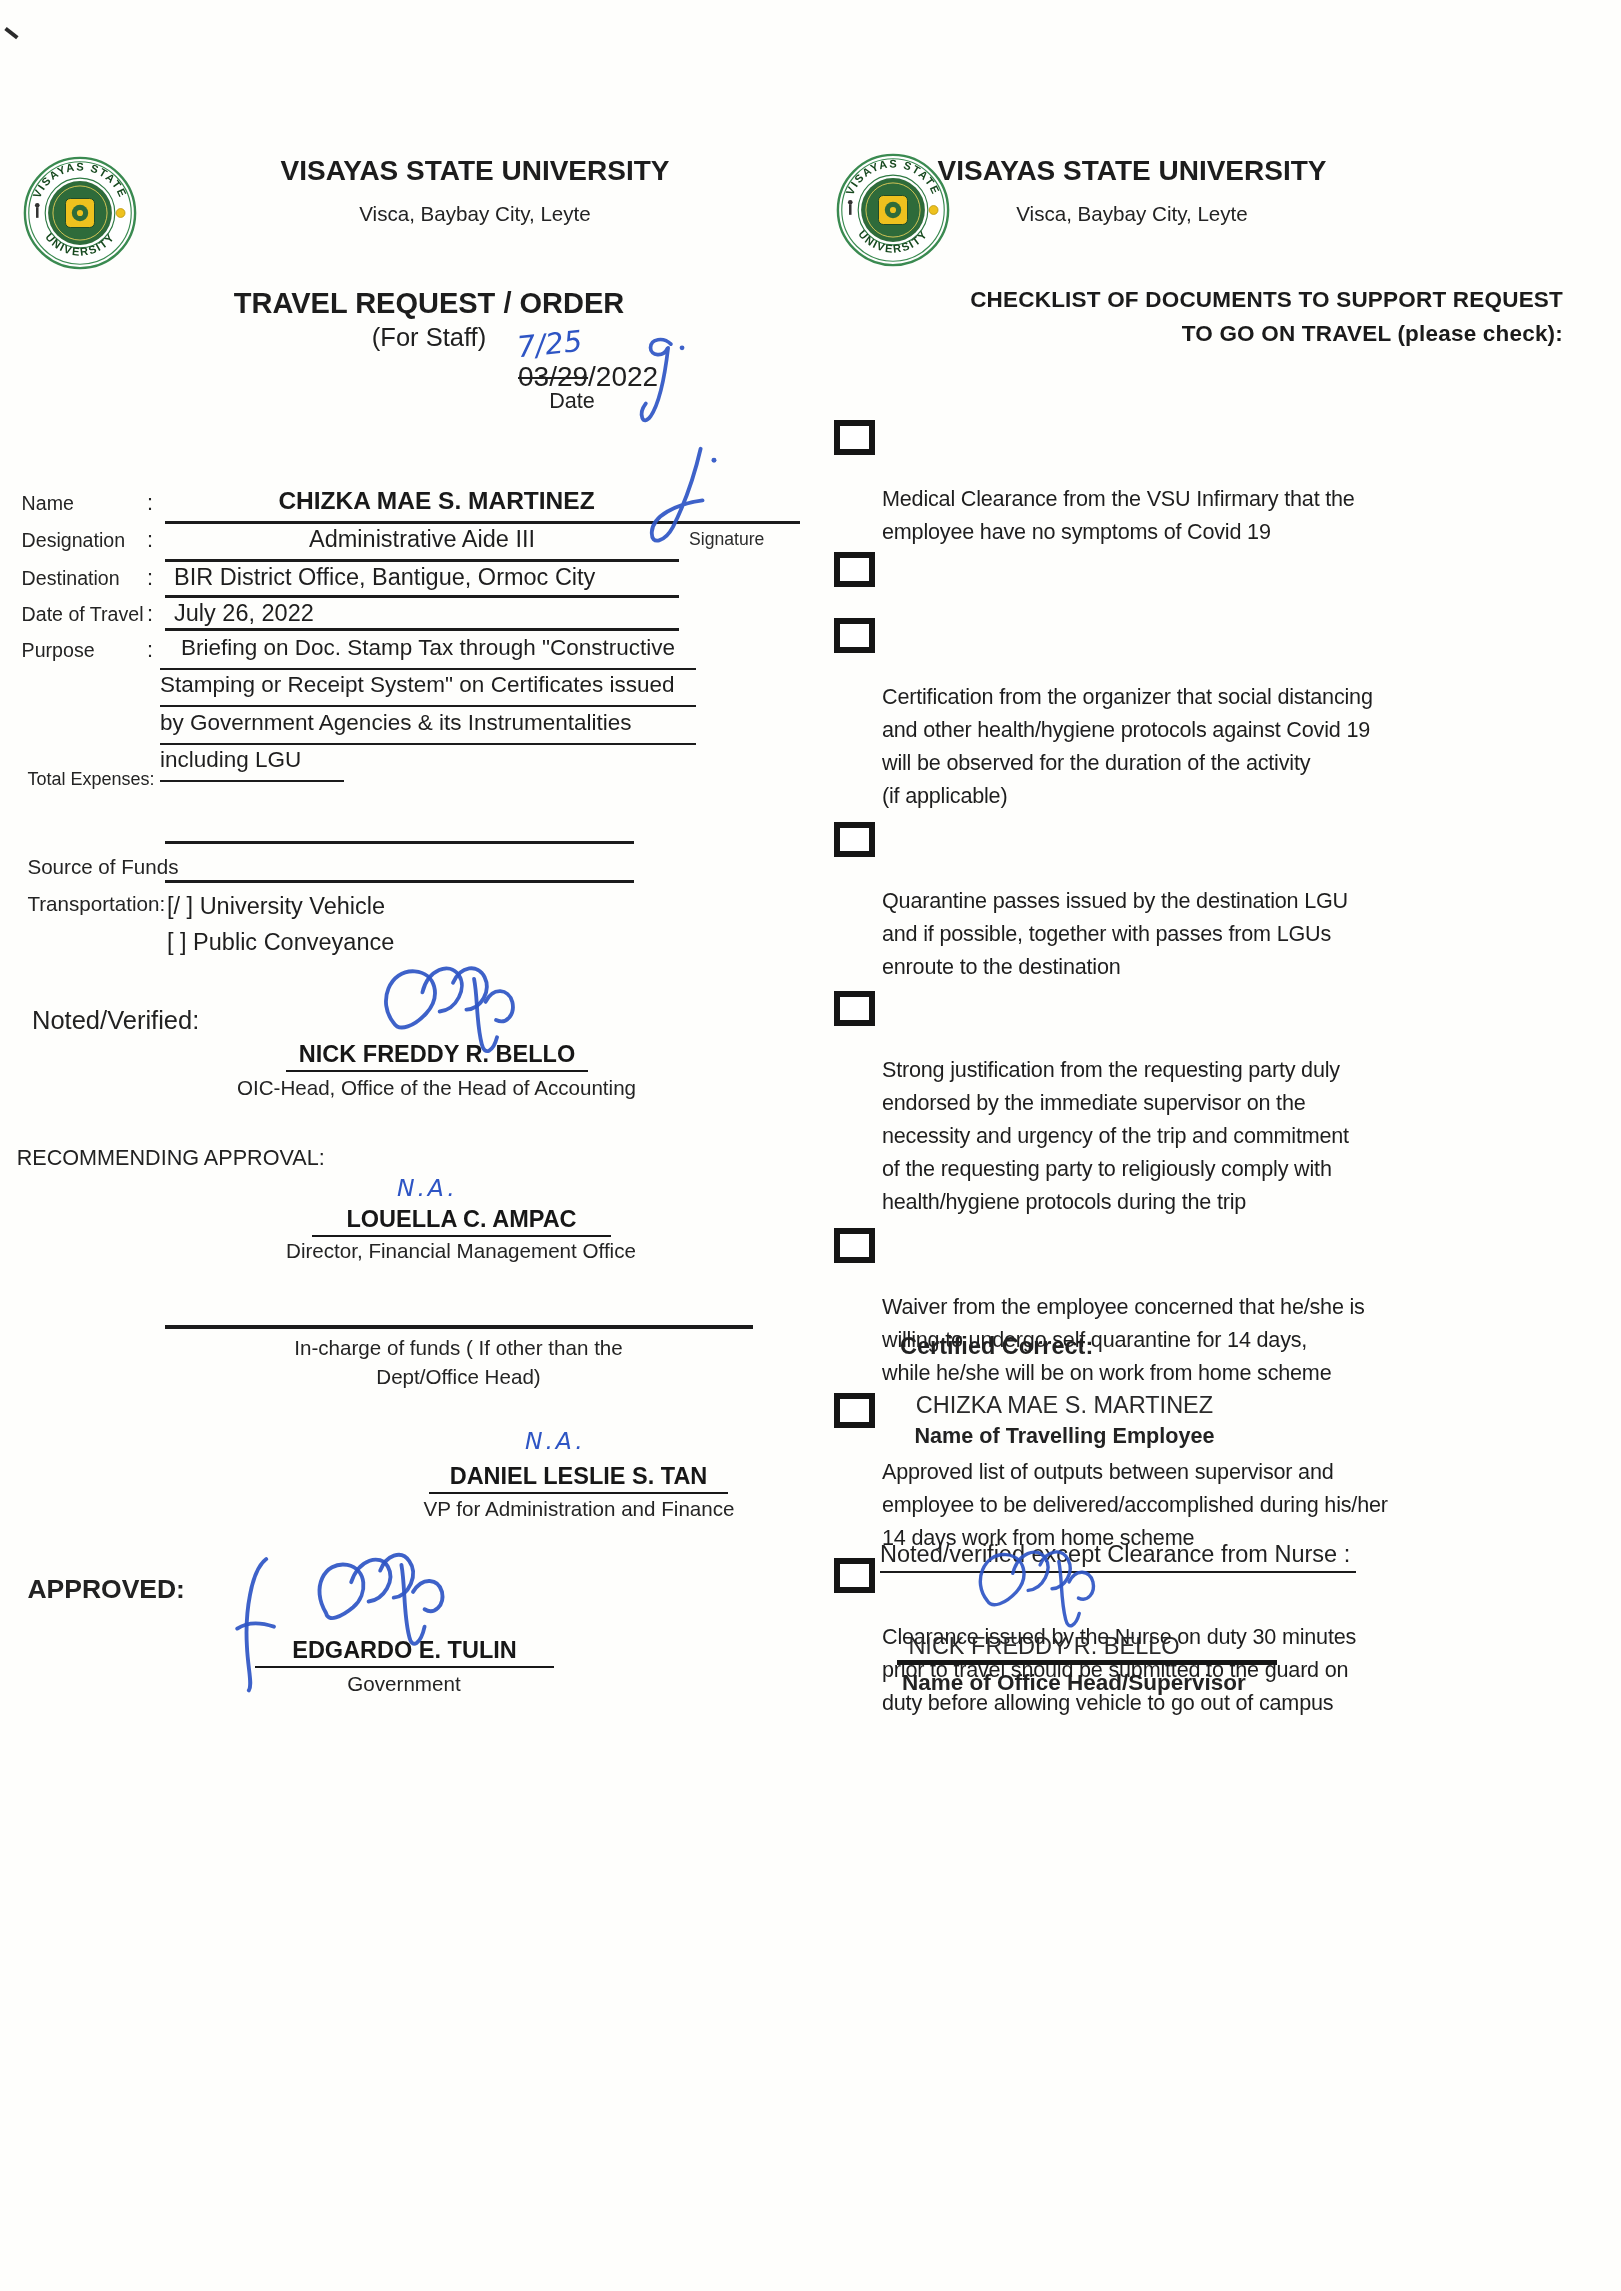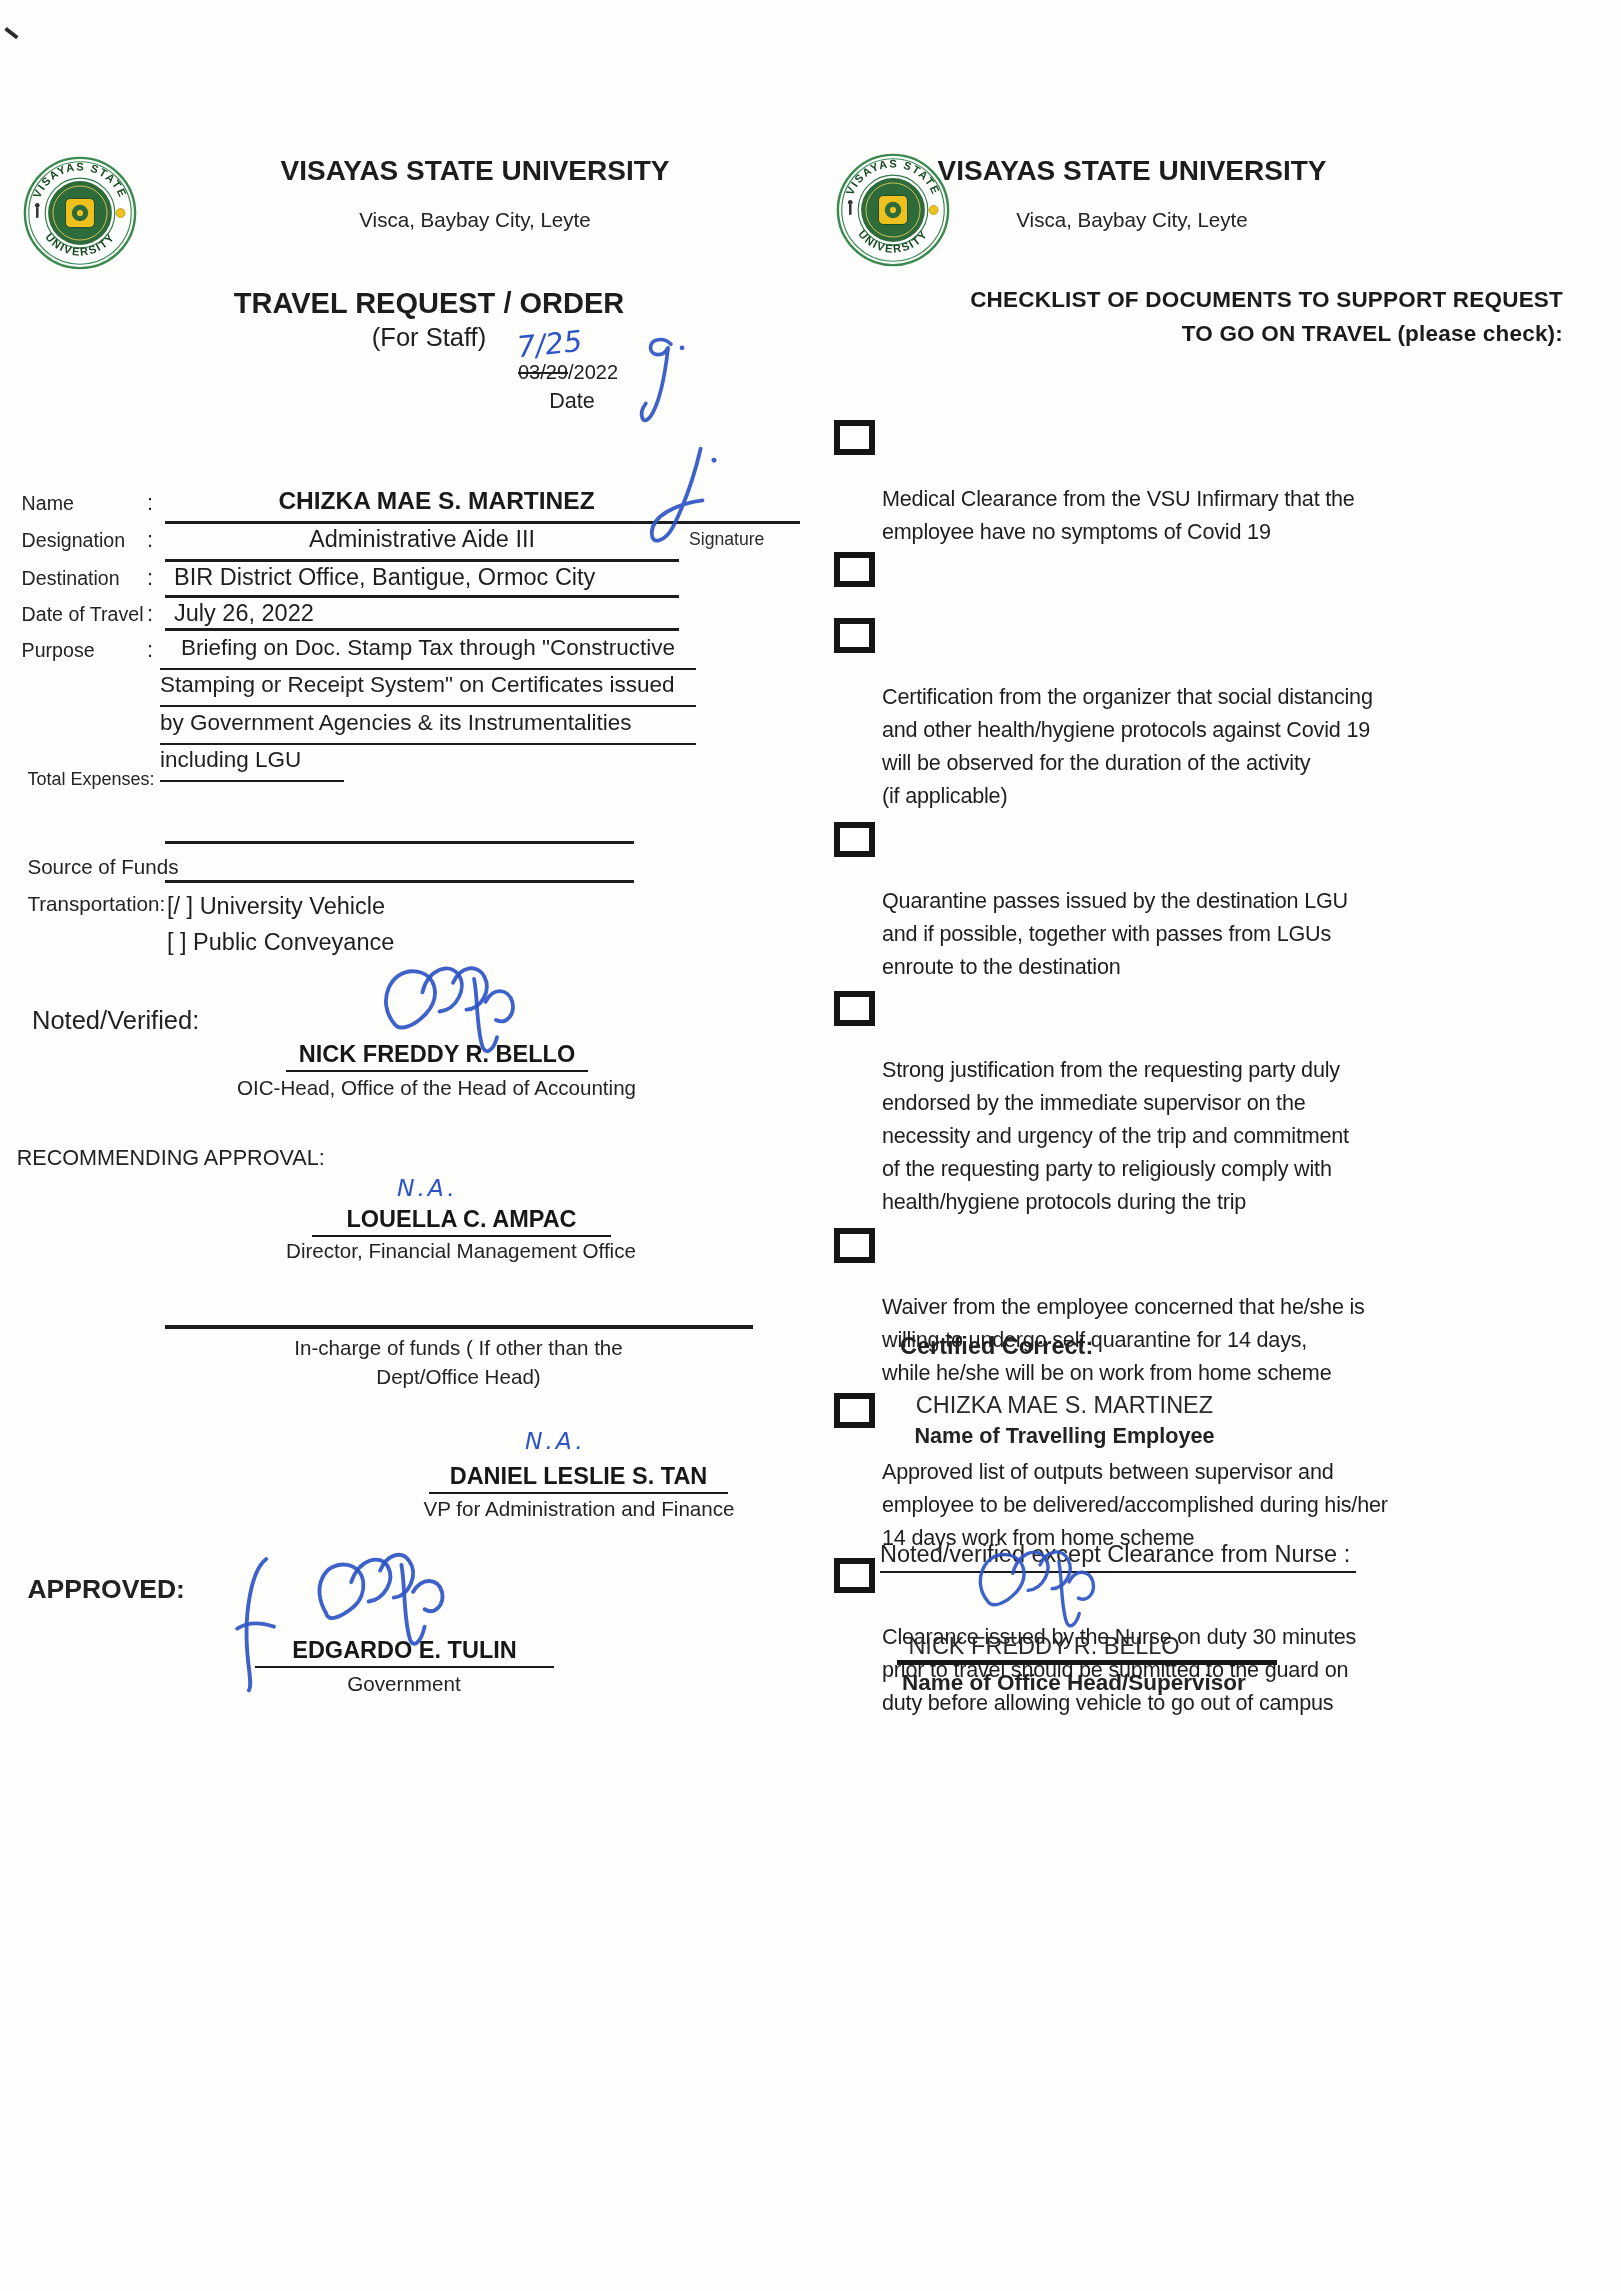--- a/index.html
+++ b/index.html
@@ -8,21 +8,21 @@
     font-family:"Liberation Sans",sans-serif;color:#222;overflow:hidden;
   }
   .abs{position:absolute;}
   .ctr{text-align:center;}
   .b{font-weight:bold;}
   .line{position:absolute;height:2.9px;background:#1c1c1c;}
   .thickline{position:absolute;height:4.9px;background:#161616;}
   .pre{white-space:pre-line;}
   
   .univ-title{font-size:28px;font-weight:bold;letter-spacing:0;color:#1d1d1d;}
-  .univ-addr{font-size:20.6px;margin-top:21px;color:#232323;}
+  .univ-addr{font-size:20.6px;margin-top:15px;color:#232323;}
   .form-title{font-size:29px;font-weight:bold;color:#1d1d1d;}
   .form-sub{font-size:25.5px;color:#202020;}
   .chk-title{font-size:22.5px;font-weight:bold;color:#1b1b1b;letter-spacing:0.2px;text-align:right;}
   
   .flabel{font-size:19.6px;color:#242424;}
   .fcolon{font-size:21.6px;color:#242424;}
   .fvalue{font-size:23.5px;color:#1e1e1e;}
   .fvalue-b{font-size:24.5px;font-weight:bold;color:#1a1a1a;}
   .purpose-line{position:absolute;left:160px;width:536px;height:33px;border-bottom:2.9px solid #1c1c1c;
     font-size:22.5px;color:#1e1e1e;padding-top:2px;}
@@ -78,21 +78,21 @@
 
   <div class="abs ctr" style="left:176px;top:155px;width:598px;">
     <div class="univ-title">VISAYAS STATE UNIVERSITY</div>
     <div class="univ-addr">Visca, Baybay City, Leyte</div>
   </div>
 
   <div class="abs ctr form-title" style="left:135px;top:287px;width:588px;">TRAVEL REQUEST / ORDER</div>
   <div class="abs ctr form-sub" style="left:135px;top:323px;width:588px;">(For Staff)</div>
 
   <div class="abs hand" style="left:517px;top:327px;font-size:29px;transform:rotate(-6deg);">7/25</div>
-  <div class="abs" style="left:518px;top:361px;font-size:20px;color:#202020;"><span class="strike">03/29</span><span>/2022</span></div>
+  <div class="abs" style="left:518px;top:361px;font-size:28px;color:#202020;"><span class="strike">03/29</span><span>/2022</span></div>
   <div class="abs ctr" style="left:515px;top:388px;width:114px;font-size:21.6px;">Date</div>
   <svg class="sig" style="left:635px;top:333px;" width="57" height="102" viewBox="0 0 60 110">
     <path d="M38,12 C30,4 16,6 16,16 C16,25 30,26 34,17 M35,16 C32,42 27,74 16,90 C8,101 2,88 11,76"></path>
     <circle cx="50" cy="16" r="2.6"></circle>
   </svg>
 
   <div class="abs flabel" style="left:21.6px;top:492px;">Name</div>
   <div class="abs fcolon" style="left:147px;top:490px;">:</div>
   <div class="abs ctr fvalue-b" style="left:167px;top:487px;width:539px;">CHIZKA MAE S. MARTINEZ</div>
   <div class="line" style="left:165px;top:521px;width:635px;"></div>

